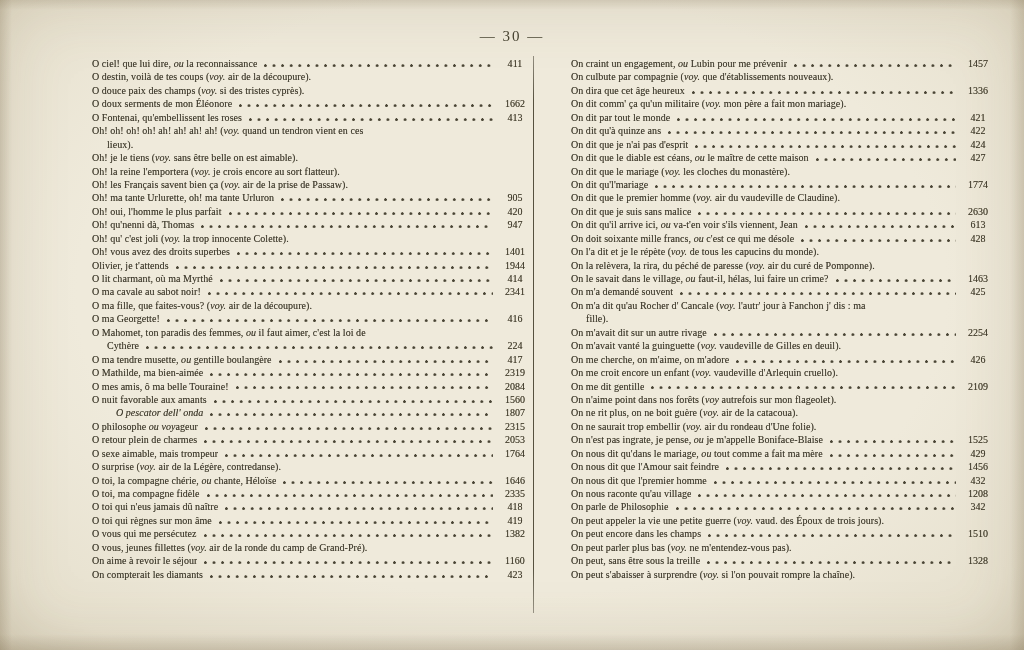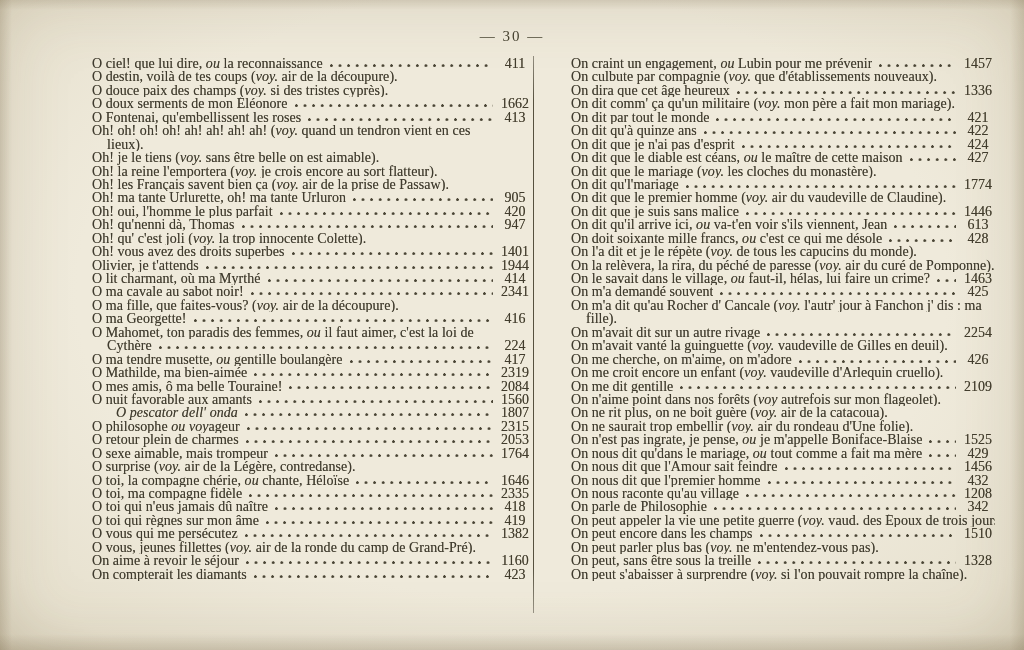--- a/index.html
+++ b/index.html
@@ -17,21 +17,21 @@
       linear-gradient(0deg, rgba(96,78,46,.18) 0, rgba(96,78,46,0) 16px),
       radial-gradient(ellipse at 50% 45%, #efeadb 60%, #e7e1cf 88%, #ddd6c2 100%);
     box-shadow: inset 0 0 70px rgba(110,90,50,.18);
     color:#3f3b2f;
   }
   #pageno{
     position:absolute;top:28px;left:0;width:1024px;text-align:center;
     font-size:15px;letter-spacing:2px;color:#45412f;
   }
   .col{
-    position:absolute;top:57px;font-size:14px;line-height:13.45px;
+    position:absolute;top:57px;font-size:10px;line-height:13.45px;
     letter-spacing:.05px;
     text-shadow:0 0 .5px rgba(62,54,30,.55);
     font-family:Liberation Serif, serif;
   }
   #col-left{left:92px;width:440px;}
   #col-right{left:541px;width:424px;margin-left:30px;}
   #divider{
     position:absolute;left:533px;top:56px;width:1px;height:557px;
     background:linear-gradient(180deg, rgba(70,65,52,.55), #56513f 8%, #56513f 92%, rgba(70,65,52,.5));
   }
@@ -271,21 +271,21 @@
         <span class="etext">On dit qu'l'mariage</span>
         <span class="leader"></span>
         <span class="pnum">1774</span>
       </div>
       <div class="row">
         <span class="etext">On dit que le premier homme (<i>voy.</i> air du vaudeville de Claudine).</span>
       </div>
       <div class="row">
         <span class="etext">On dit que je suis sans malice</span>
         <span class="leader"></span>
-        <span class="pnum">1446</span>
+        <span class="pnum">2630</span>
       </div>
       <div class="row">
         <span class="etext">On dit qu'il arrive ici, <i>ou</i> va-t'en voir s'ils viennent, Jean</span>
         <span class="leader"></span>
         <span class="pnum">613</span>
       </div>
       <div class="row">
         <span class="etext">On doit soixante mille francs, <i>ou</i> c'est ce qui me désole</span>
         <span class="leader"></span>
         <span class="pnum">428</span>

